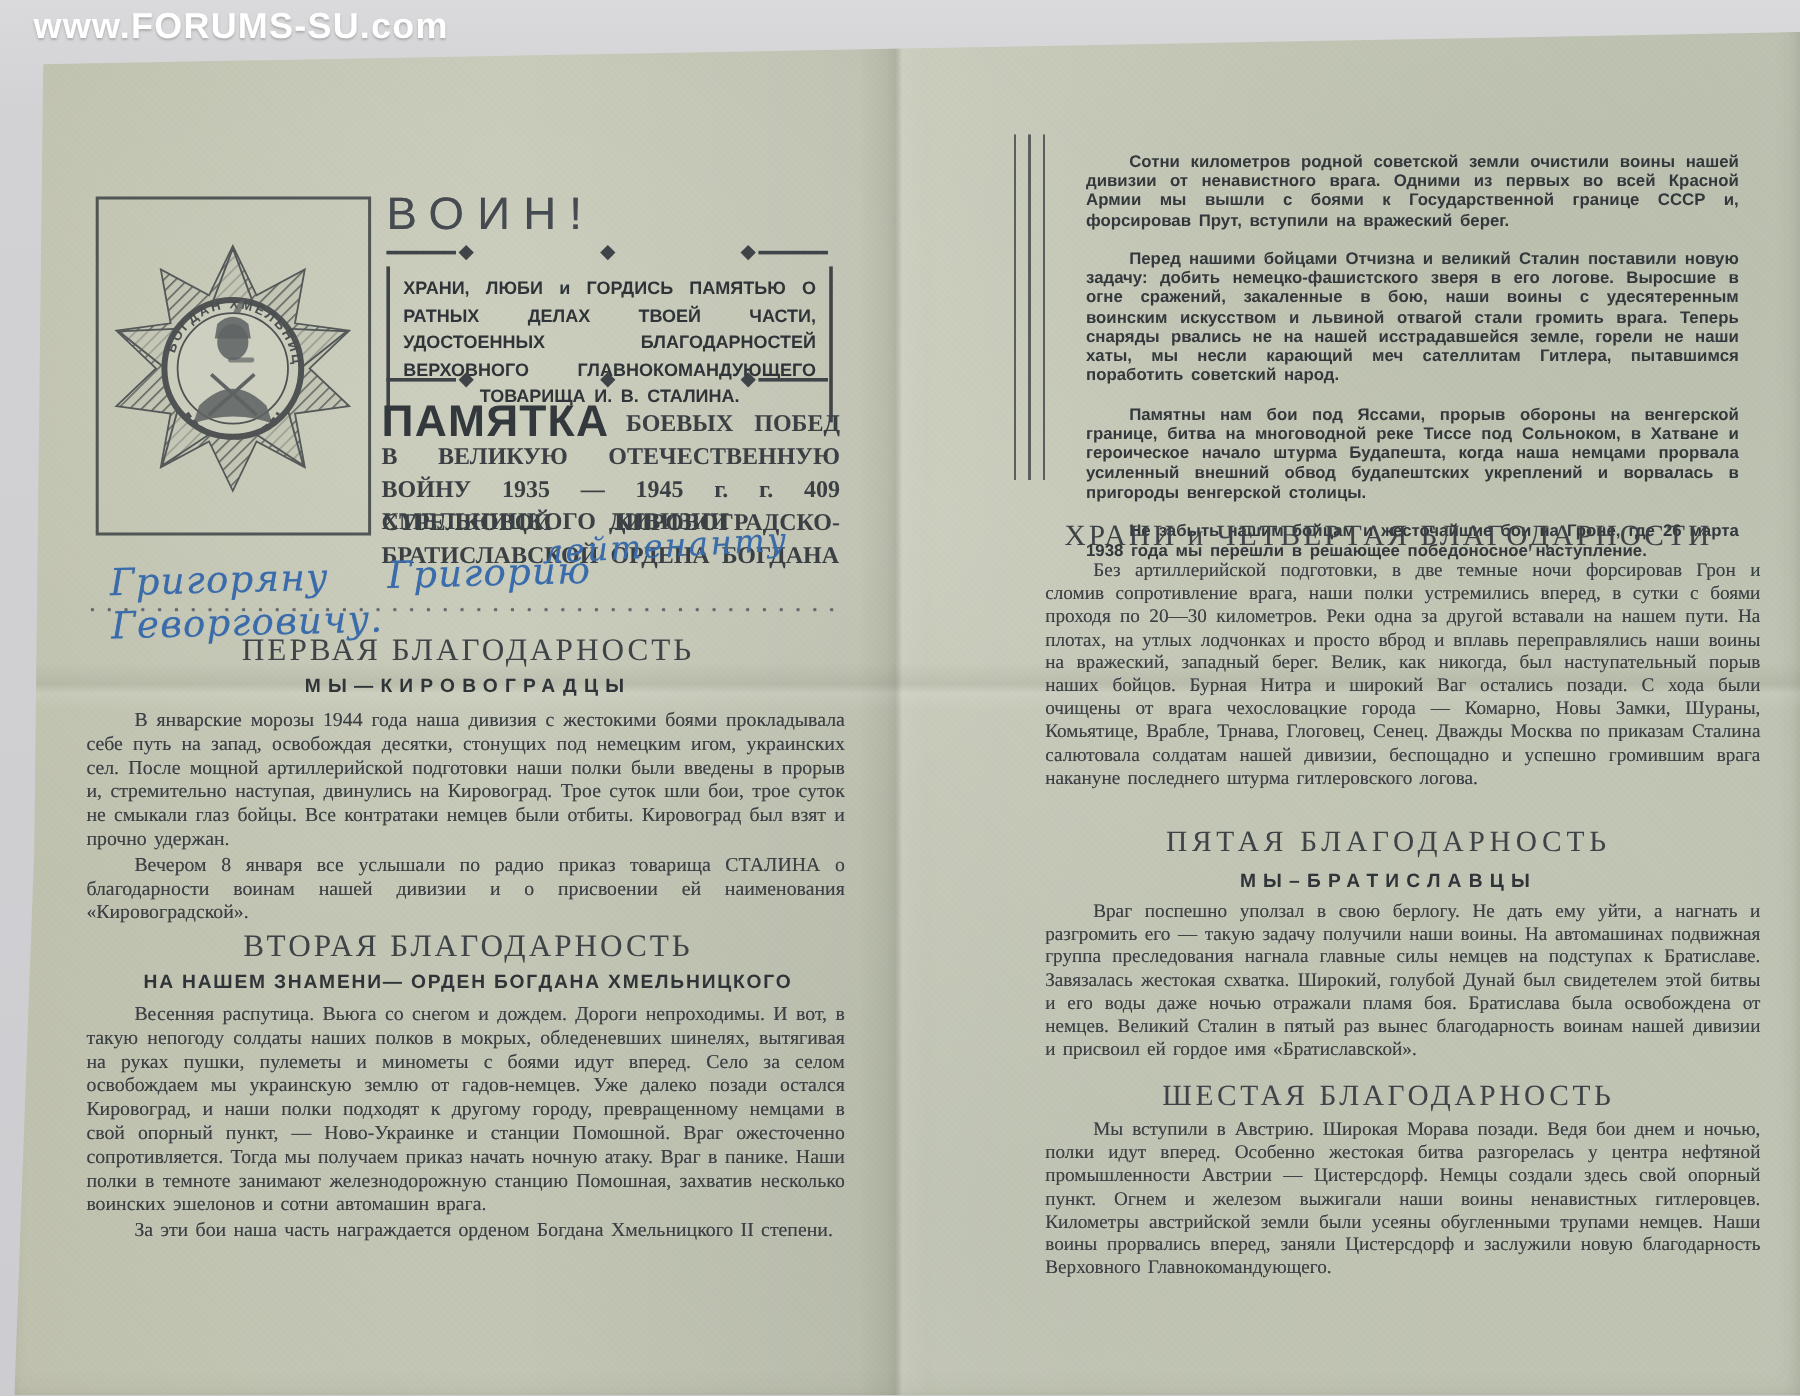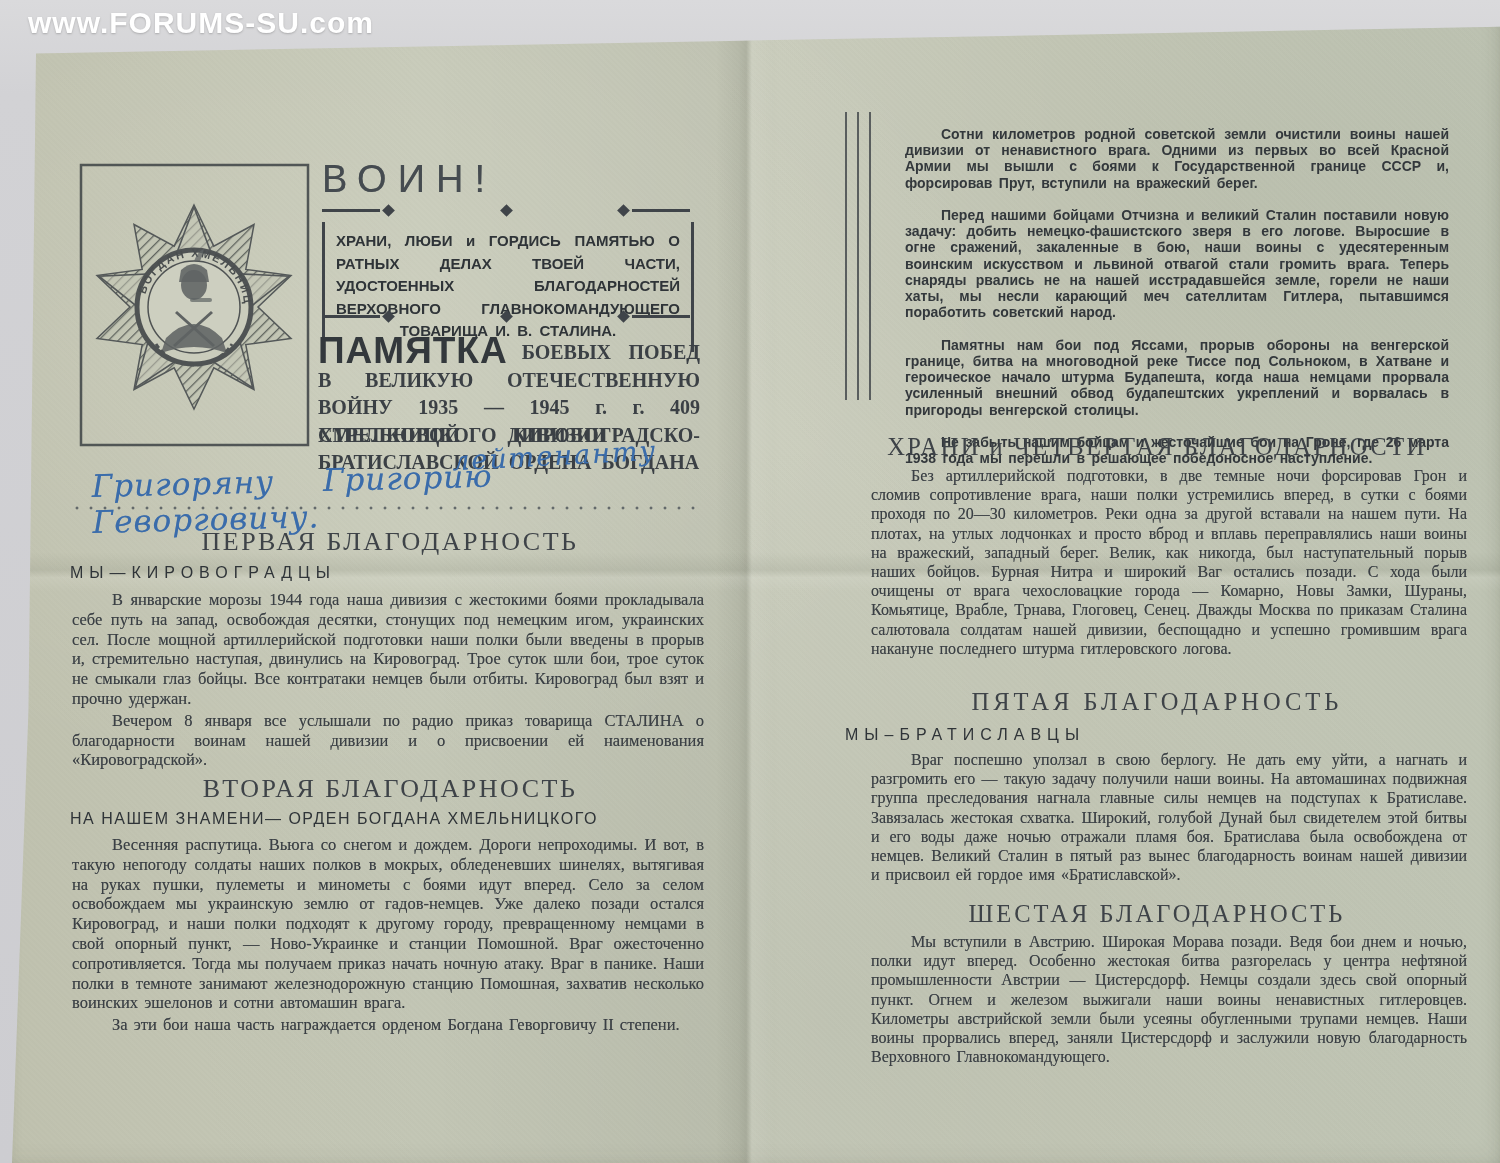--- a/index.html
+++ b/index.html
@@ -26,21 +26,21 @@
   .watermark{position:absolute;left:28px;top:6px;
      font-family:"Liberation Sans", sans-serif;font-weight:bold;font-size:30px;
      color:#ffffff;letter-spacing:1px;text-shadow:0 1px 2px rgba(90,90,90,0.35);}
   
   .abs{position:absolute;}
   .ink{color:#3b4045;text-shadow:0 0 0.5px rgba(59,64,69,0.55);}
   .serif{font-family:"Liberation Serif", serif;}
   .sans{font-family:"Liberation Sans", sans-serif;}
   .sec-title{margin:0;font-weight:normal;font-size:26px;letter-spacing:2.5px;text-align:center;color:#3e4348;}
   .sec-title.right{font-size:24.5px;}
-  .sec-sub{margin:0;font-weight:normal;font-size:16px;letter-spacing:6px;color:#2f3438;}
+  .sec-sub{margin:0;font-weight:bold;font-size:16px;letter-spacing:6px;text-align:center;color:#2f3438;}
   .para{margin:0 0 2px 0;text-indent:40px;text-align:justify;line-height:1.2;}
   .body-l{font-size:16.5px;word-spacing:2px;}
   .body-r{font-size:16px;word-spacing:2px;margin-left:24px;}
   .intro p{margin:16px;font-size:14px;line-height:1.16;text-indent:36px;text-align:justify;
      font-family:"Liberation Sans", sans-serif;font-weight:bold;color:#33383c;word-spacing:2.5px;}
   
   .emblem{position:absolute;left:78px;top:162px;width:233px;height:286px;opacity:0.92;}
   .voin{position:absolute;left:322px;top:158px;font-size:38px;letter-spacing:11px;color:#454b50;
         font-family:"Liberation Sans", sans-serif;font-weight:normal;}
   .orn-row{position:absolute;left:322px;width:368px;display:flex;align-items:center;justify-content:space-between;}
@@ -149,21 +149,21 @@
     <h3 class="abs sans sec-sub" style="left:70px;top:564px;width:640px;">МЫ—КИРОВОГРАДЦЫ</h3>
     <div class="abs" style="left:72px;top:590px;width:632px;">
       <p class="para serif ink body-l">В январские морозы 1944 года наша дивизия с жестокими боями прокладывала себе путь на запад, освобождая десятки, стонущих под немецким игом, украинских сел. После мощной артиллерийской подготовки наши полки были введены в прорыв и, стремительно наступая, двинулись на Кировоград. Трое суток шли бои, трое суток не смыкали глаз бойцы. Все контратаки немцев были отбиты. Кировоград был взят и прочно удержан.</p>
       <p class="para serif ink body-l">Вечером 8 января все услышали по радио приказ товарища СТАЛИНА о благодарности воинам нашей дивизии и о присвоении ей наименования «Кировоградской».</p>
     </div>
 
     <h2 class="abs serif sec-title" style="left:70px;top:774px;width:640px;">ВТОРАЯ БЛАГОДАРНОСТЬ</h2>
     <h3 class="abs sans sec-sub" style="left:70px;top:810px;width:640px;letter-spacing:1.5px;">НА НАШЕМ ЗНАМЕНИ— ОРДЕН БОГДАНА ХМЕЛЬНИЦКОГО</h3>
     <div class="abs" style="left:72px;top:835px;width:632px;">
       <p class="para serif ink body-l">Весенняя распутица. Вьюга со снегом и дождем. Дороги непроходимы. И вот, в такую непогоду солдаты наших полков в мокрых, обледеневших шинелях, вытягивая на руках пушки, пулеметы и минометы с боями идут вперед. Село за селом освобождаем мы украинскую землю от гадов-немцев. Уже далеко позади остался Кировоград, и наши полки подходят к другому городу, превращенному немцами в свой опорный пункт, — Ново-Украинке и станции Помошной. Враг ожесточенно сопротивляется. Тогда мы получаем приказ начать ночную атаку. Враг в панике. Наши полки в темноте занимают железнодорожную станцию Помошная, захватив несколько воинских эшелонов и сотни автомашин врага.</p>
-      <p class="para serif ink body-l">За эти бои наша часть награждается орденом Богдана Геворговичу II степени.</p>
+      <p class="para serif ink body-l">За эти бои наша часть награждается орденом Богдана Хмельницкого II степени.</p>
     </div>
 
     <div class="rule3"></div>
 
     <div class="intro">
       <p>Сотни километров родной советской земли очистили воины нашей дивизии от ненавистного врага. Одними из первых во всей Красной Армии мы вышли с боями к Государственной границе СССР и, форсировав Прут, вступили на вражеский берег.</p>
       <p>Перед нашими бойцами Отчизна и великий Сталин поставили новую задачу: добить немецко-фашистского зверя в его логове. Выросшие в огне сражений, закаленные в бою, наши воины с удесятеренным воинским искусством и львиной отвагой стали громить врага. Теперь снаряды рвались не на нашей исстрадавшейся земле, горели не наши хаты, мы несли карающий меч сателлитам Гитлера, пытавшимся поработить советский народ.</p>
       <p>Памятны нам бои под Яссами, прорыв обороны на венгерской границе, битва на многоводной реке Тиссе под Сольноком, в Хатване и героическое начало штурма Будапешта, когда наша немцами прорвала усиленный внешний обвод будапештских укреплений и ворвалась в пригороды венгерской столицы.</p>
       <p>Не забыть нашим бойцам и жесточайшие бои на Гроне, где 26 марта 1938 года мы перешли в решающее победоносное наступление.</p>
     </div>

